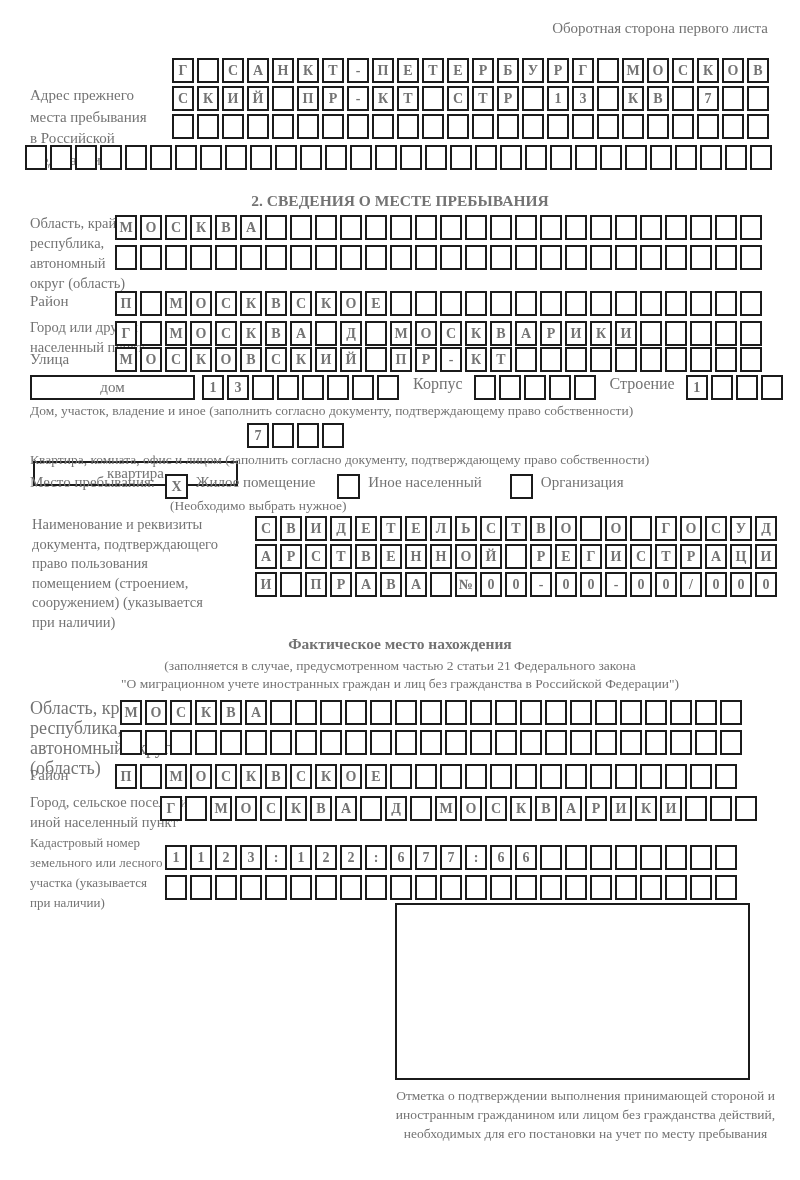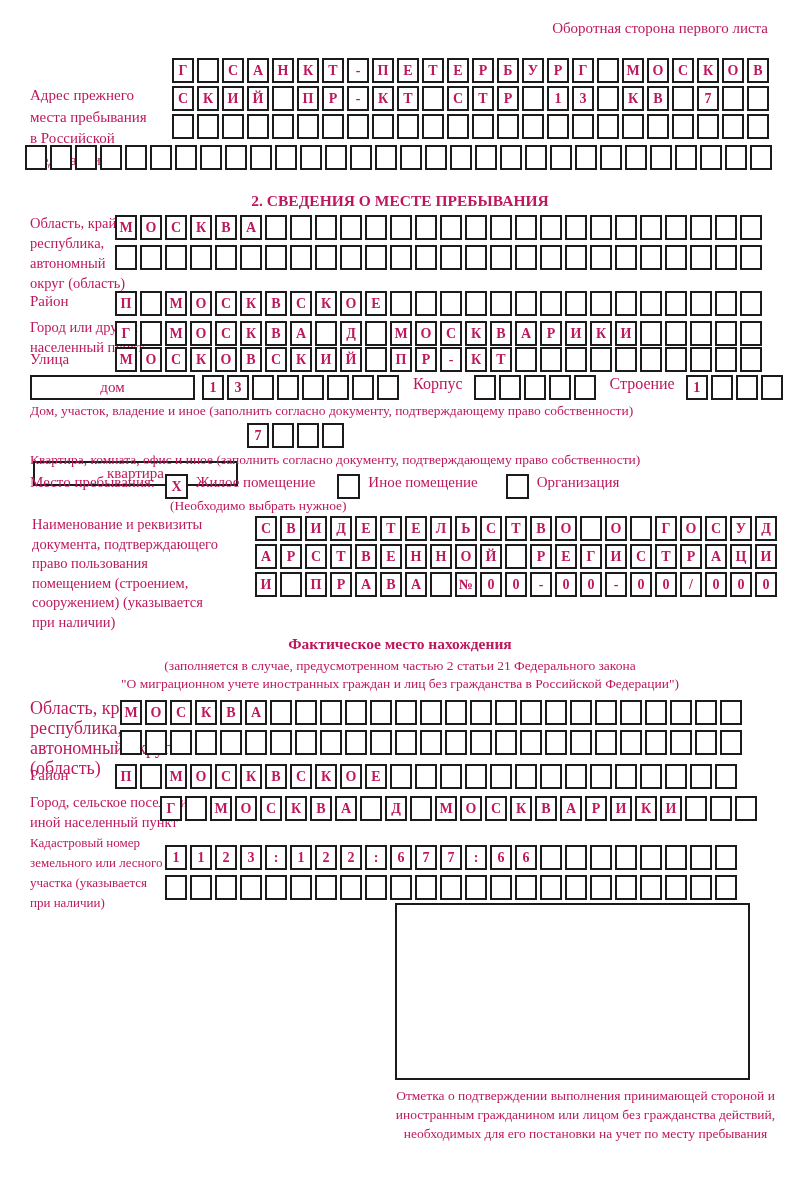--- a/index.html
+++ b/index.html
@@ -1,17 +1,17 @@
 <!DOCTYPE html>
 <html><head>
 <meta charset="utf-8">
 <style>
   html,body{margin:0;padding:0;background:#fff;}
   .page{position:relative;width:800px;height:1180px;background:#fff;overflow:hidden;
-        font-family:"Liberation Serif",serif;color:#be185d;border-radius:28px;}
+        font-family:"Liberation Serif",serif;color:#737373;border-radius:28px;}
   .abs{position:absolute;}
   .lbl{font-size:15px;line-height:21px;white-space:pre-line;}
   .cap{font-size:13px;line-height:17px;}
   .center{text-align:center;width:800px;left:0;}
   .bold{font-weight:bold;}
   .cells{display:flex;}
   .cells-col .cells{margin-bottom:3px;}
   .cell{flex:none;width:18px;height:21px;border:2px solid #1b1b1b;margin-right:3px;
         font-size:14px;line-height:21px;font-weight:600;text-align:center;background:#fff;}
   .cbx{flex:none;width:19px;height:21px;border:2px solid #1b1b1b;font-size:14px;line-height:21px;
@@ -375,28 +375,28 @@
 
   <div id="kv-row" class="abs flexrow">
     <div id="kv-box" class="wide-box">квартира</div>
     <div class="cells" style="margin-left:9px;">
         <div class="cell">7</div>
         <div class="cell"></div>
         <div class="cell"></div>
         <div class="cell"></div>
       </div>
   </div>
-  <div id="kv-caption" class="abs">Квартира, комната, офис и иное (заполнить согласно документу, подтверждающему право собственности)</div>
+  <div id="kv-caption" class="abs">Квартира, комната, офис и лицом (заполнить согласно документу, подтверждающему право собственности)</div>
 
   <div id="stay-row" class="abs flexrow">
     <span class="sp18">Место пребывания:</span>
     <div class="cbx">X</div>
     <span class="opt-label sp22">Жилое помещение</span>
     <div class="cbx"></div>
-    <span class="opt-label sp28">Иное помещение</span>
+    <span class="opt-label sp28">Иное населенный</span>
     <div class="cbx"></div>
     <span class="opt-label">Организация</span>
   </div>
   <div id="stay-note" class="abs">(Необходимо выбрать нужное)</div>
 
   <div id="doc-label" class="abs lbl">Наименование и реквизиты
 документа, подтверждающего
 право пользования
 помещением (строением,
 сооружением) (указывается

